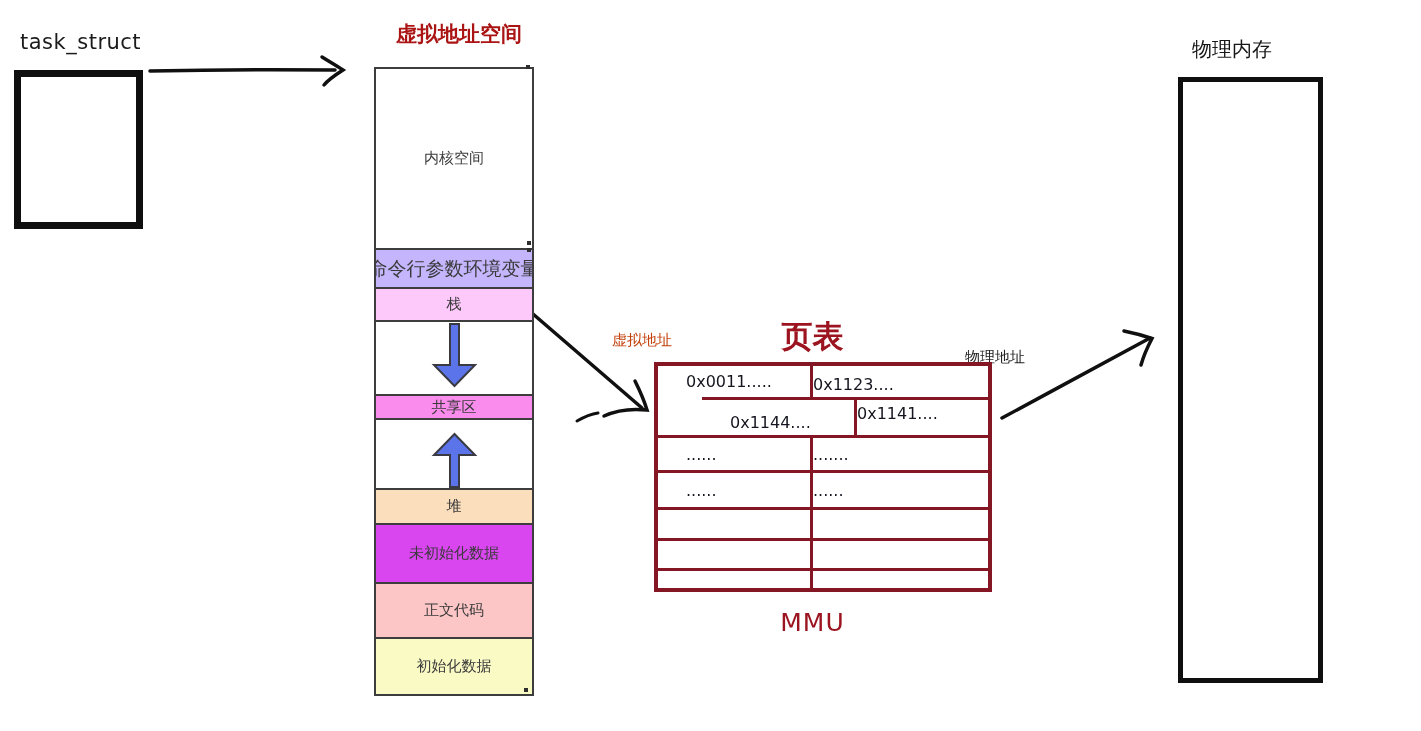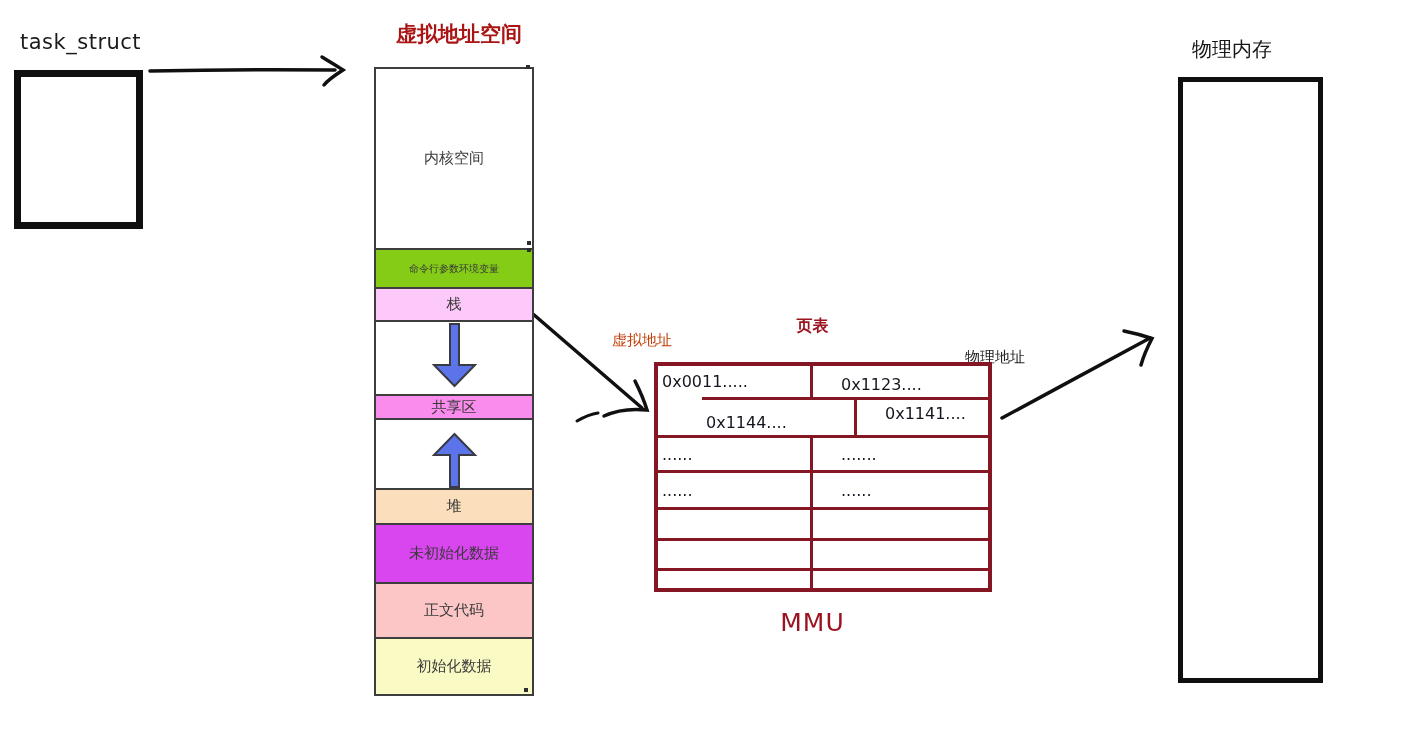--- a/index.html
+++ b/index.html
@@ -14,50 +14,50 @@
 
   
   .overlay-svg{left:0;top:0;width:1421px;height:731px;pointer-events:none;}
 
   
   .vas-title{left:374px;top:20px;width:148px;text-align:right;font-size:21px;font-weight:600;color:#ab1414;}
   .vas-column{left:374px;top:67px;width:160px;height:629px;box-sizing:border-box;border:2px solid #3d3d3d;background:#ffffff;display:flex;flex-direction:column;}
   .seg{box-sizing:border-box;border-top:2px solid #3d3d3d;display:flex;align-items:center;justify-content:center;font-size:15px;color:#3a3a3a;overflow:hidden;}
   .seg:first-child{border-top:none;}
   .seg-kernel{height:179px;background:#ffffff;}
-  .seg-cmdline{height:39px;background:#84cc16;font-size:10px;white-space:nowrap;}
+  .seg-cmdline{height:39px;background:#c4b5fd;font-size:19px;white-space:nowrap;}
   .seg-stack{height:33px;background:#fdc9fb;}
   .seg-downarrow{height:74px;background:#ffffff;}
   .seg-shared{height:24px;background:#f98ced;}
   .seg-uparrow{height:70px;background:#ffffff;}
   .seg-heap{height:35px;background:#fbdfbd;}
   .seg-uninit{height:59px;background:#d946ef;}
   .seg-init{height:57px;background:#fafac5;}
   .seg-code{height:55px;background:#fdc6c6;}
   .growth-svg{display:block;}
 
   
   .dot{position:absolute;width:4px;height:4px;background:#2e2e2e;}
   .dot-a{left:526px;top:65px;}
   .dot-b{left:527px;top:241px;}
   .dot-c{left:527px;top:248px;}
   .dot-d{left:524px;top:688px;}
 
   
   .vh-label{left:612px;top:331px;font-size:15px;color:#c2410c;}
-  .pt-title{left:760px;top:316px;width:105px;text-align:center;font-size:16px;font-weight:600;color:#9c1420;}
+  .pt-title{left:760px;top:316px;width:105px;text-align:center;font-size:31px;font-weight:600;color:#9c1420;}
   .ph-label{left:965px;top:348px;font-size:15px;color:#242424;}
   .pt-table{left:654px;top:362px;width:338px;height:230px;box-sizing:border-box;border:4px solid#851624;background:#ffffff;display:flex;flex-direction:column;}
   .pt-row{display:flex;box-sizing:border-box;border-top:3px solid #851624;}
   .pt-row:first-child{border-top:none;}
   .r0{height:31px;} .r1{height:38px;margin-left:44px;} .r2{height:35px;} .r3{height:37px;}
   .r4{height:31px;} .r5{height:30px;} .r6{height:20px;}
   .pt-cell{box-sizing:border-box;display:flex;align-items:center;font-size:16px;color:#15151f;overflow:hidden;}
-  .pt-cell.left{width:155px;border-right:3px solid #851624;padding-left:4px;}
-  .pt-cell.right{flex:1;padding-left:28px;}
+  .pt-cell.left{width:155px;border-right:3px solid #851624;padding-left:28px;}
+  .pt-cell.right{flex:1;}
   .cell-low{align-items:flex-end;padding-bottom:3px;}
   .cell-high{align-items:flex-start;padding-top:4px;}
   .mmu-label{left:760px;top:608px;width:105px;text-align:center;font-size:25px;font-weight:500;color:#9c1420;letter-spacing:1px;}
 
   
   .pm-title{left:1192px;top:36px;font-size:20px;color:#161616;}
   .pm-box{left:1178px;top:77px;width:145px;height:606px;box-sizing:border-box;border:5px solid #0f0f0f;background:#ffffff;}
 </style>
 </head>
 <body>

